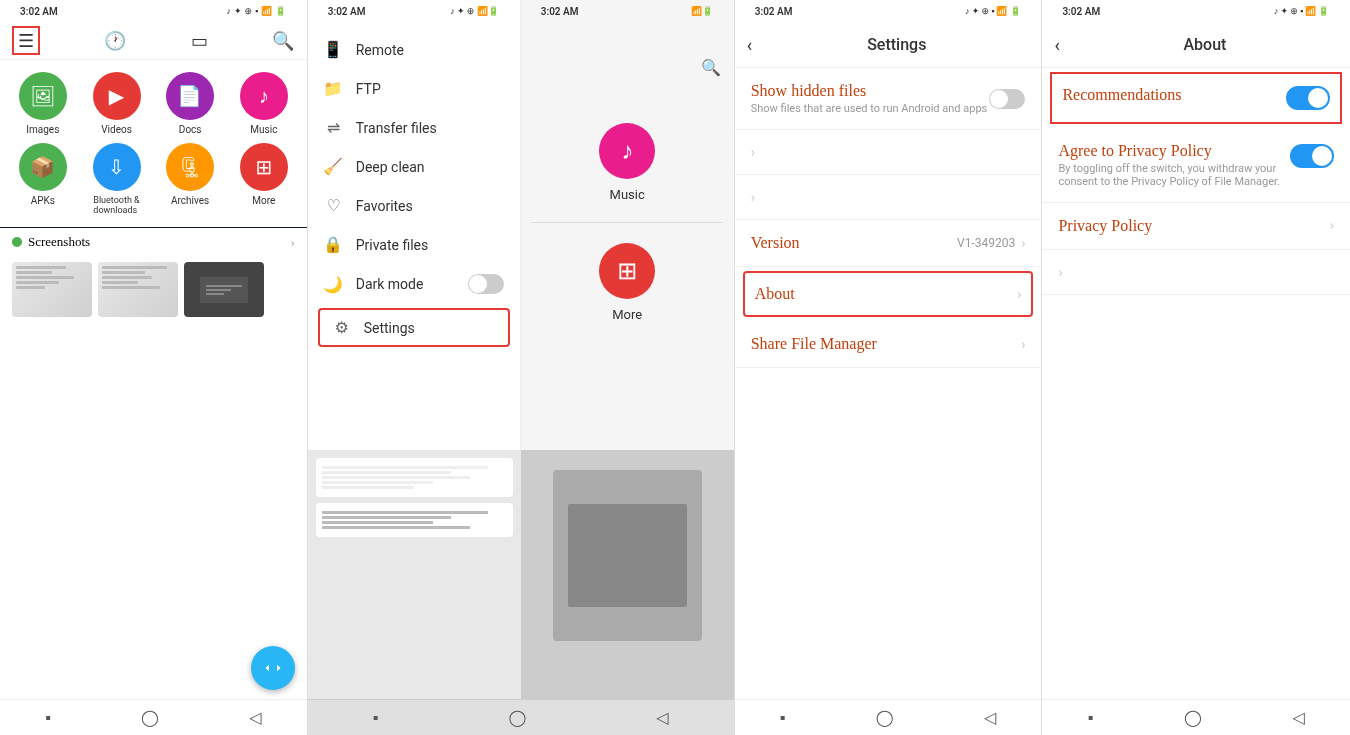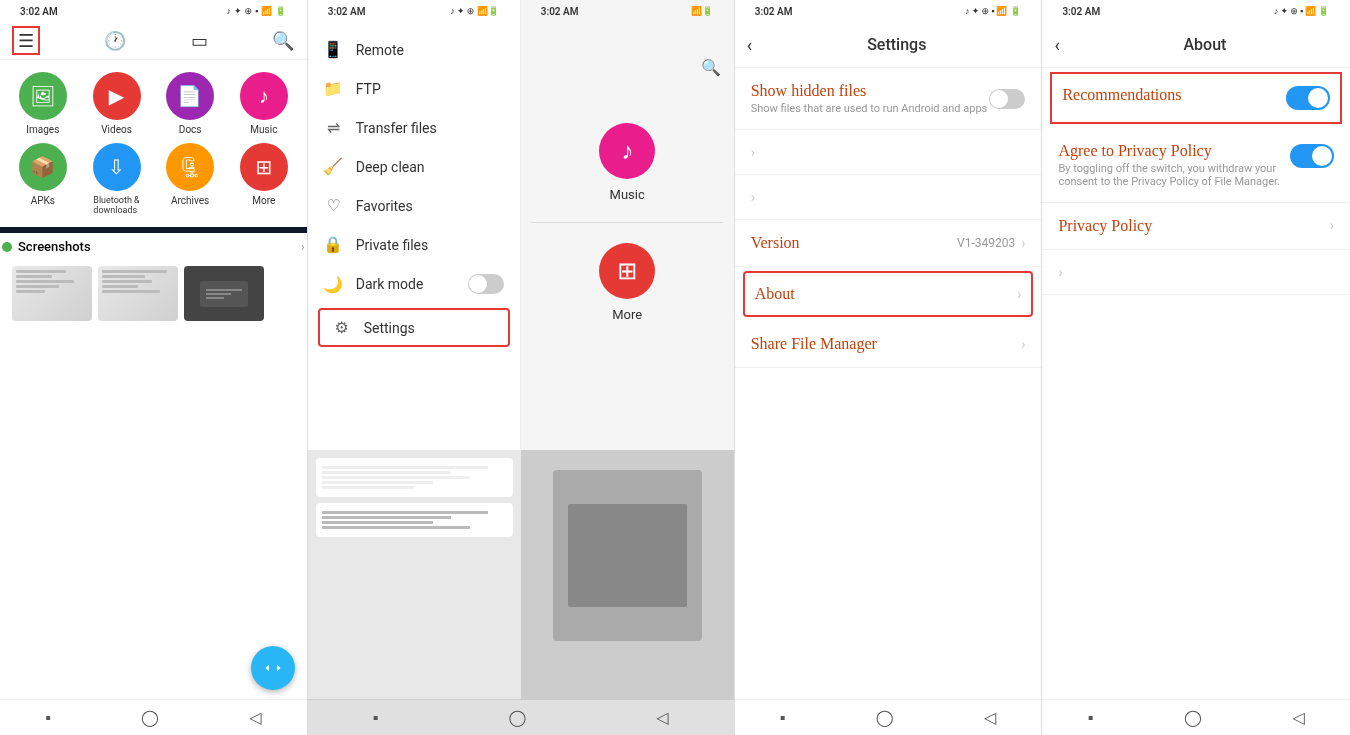--- a/index.html
+++ b/index.html
@@ -74,22 +74,23 @@
     .app-label {
       font-size: 10px;
       color: #333;
     }
 
     
     .section-header {
       display: flex;
       justify-content: space-between;
       align-items: center;
-      padding: 6px 2px;
-      border-top: 6px solid #0f172a;
+      padding: 6px 12px;
+      border-top: 1px solid #0f172a;
+      font-family: Liberation Serif, serif;
     }
     .section-title {
       display: flex;
       align-items: center;
       gap: 6px;
       font-size: 13px;
       font-weight: 500;
     }
     .section-dot { width: 10px; height: 10px; border-radius: 50%; background: #4caf50; }
     .section-arrow { font-size: 12px; color: #999; }

